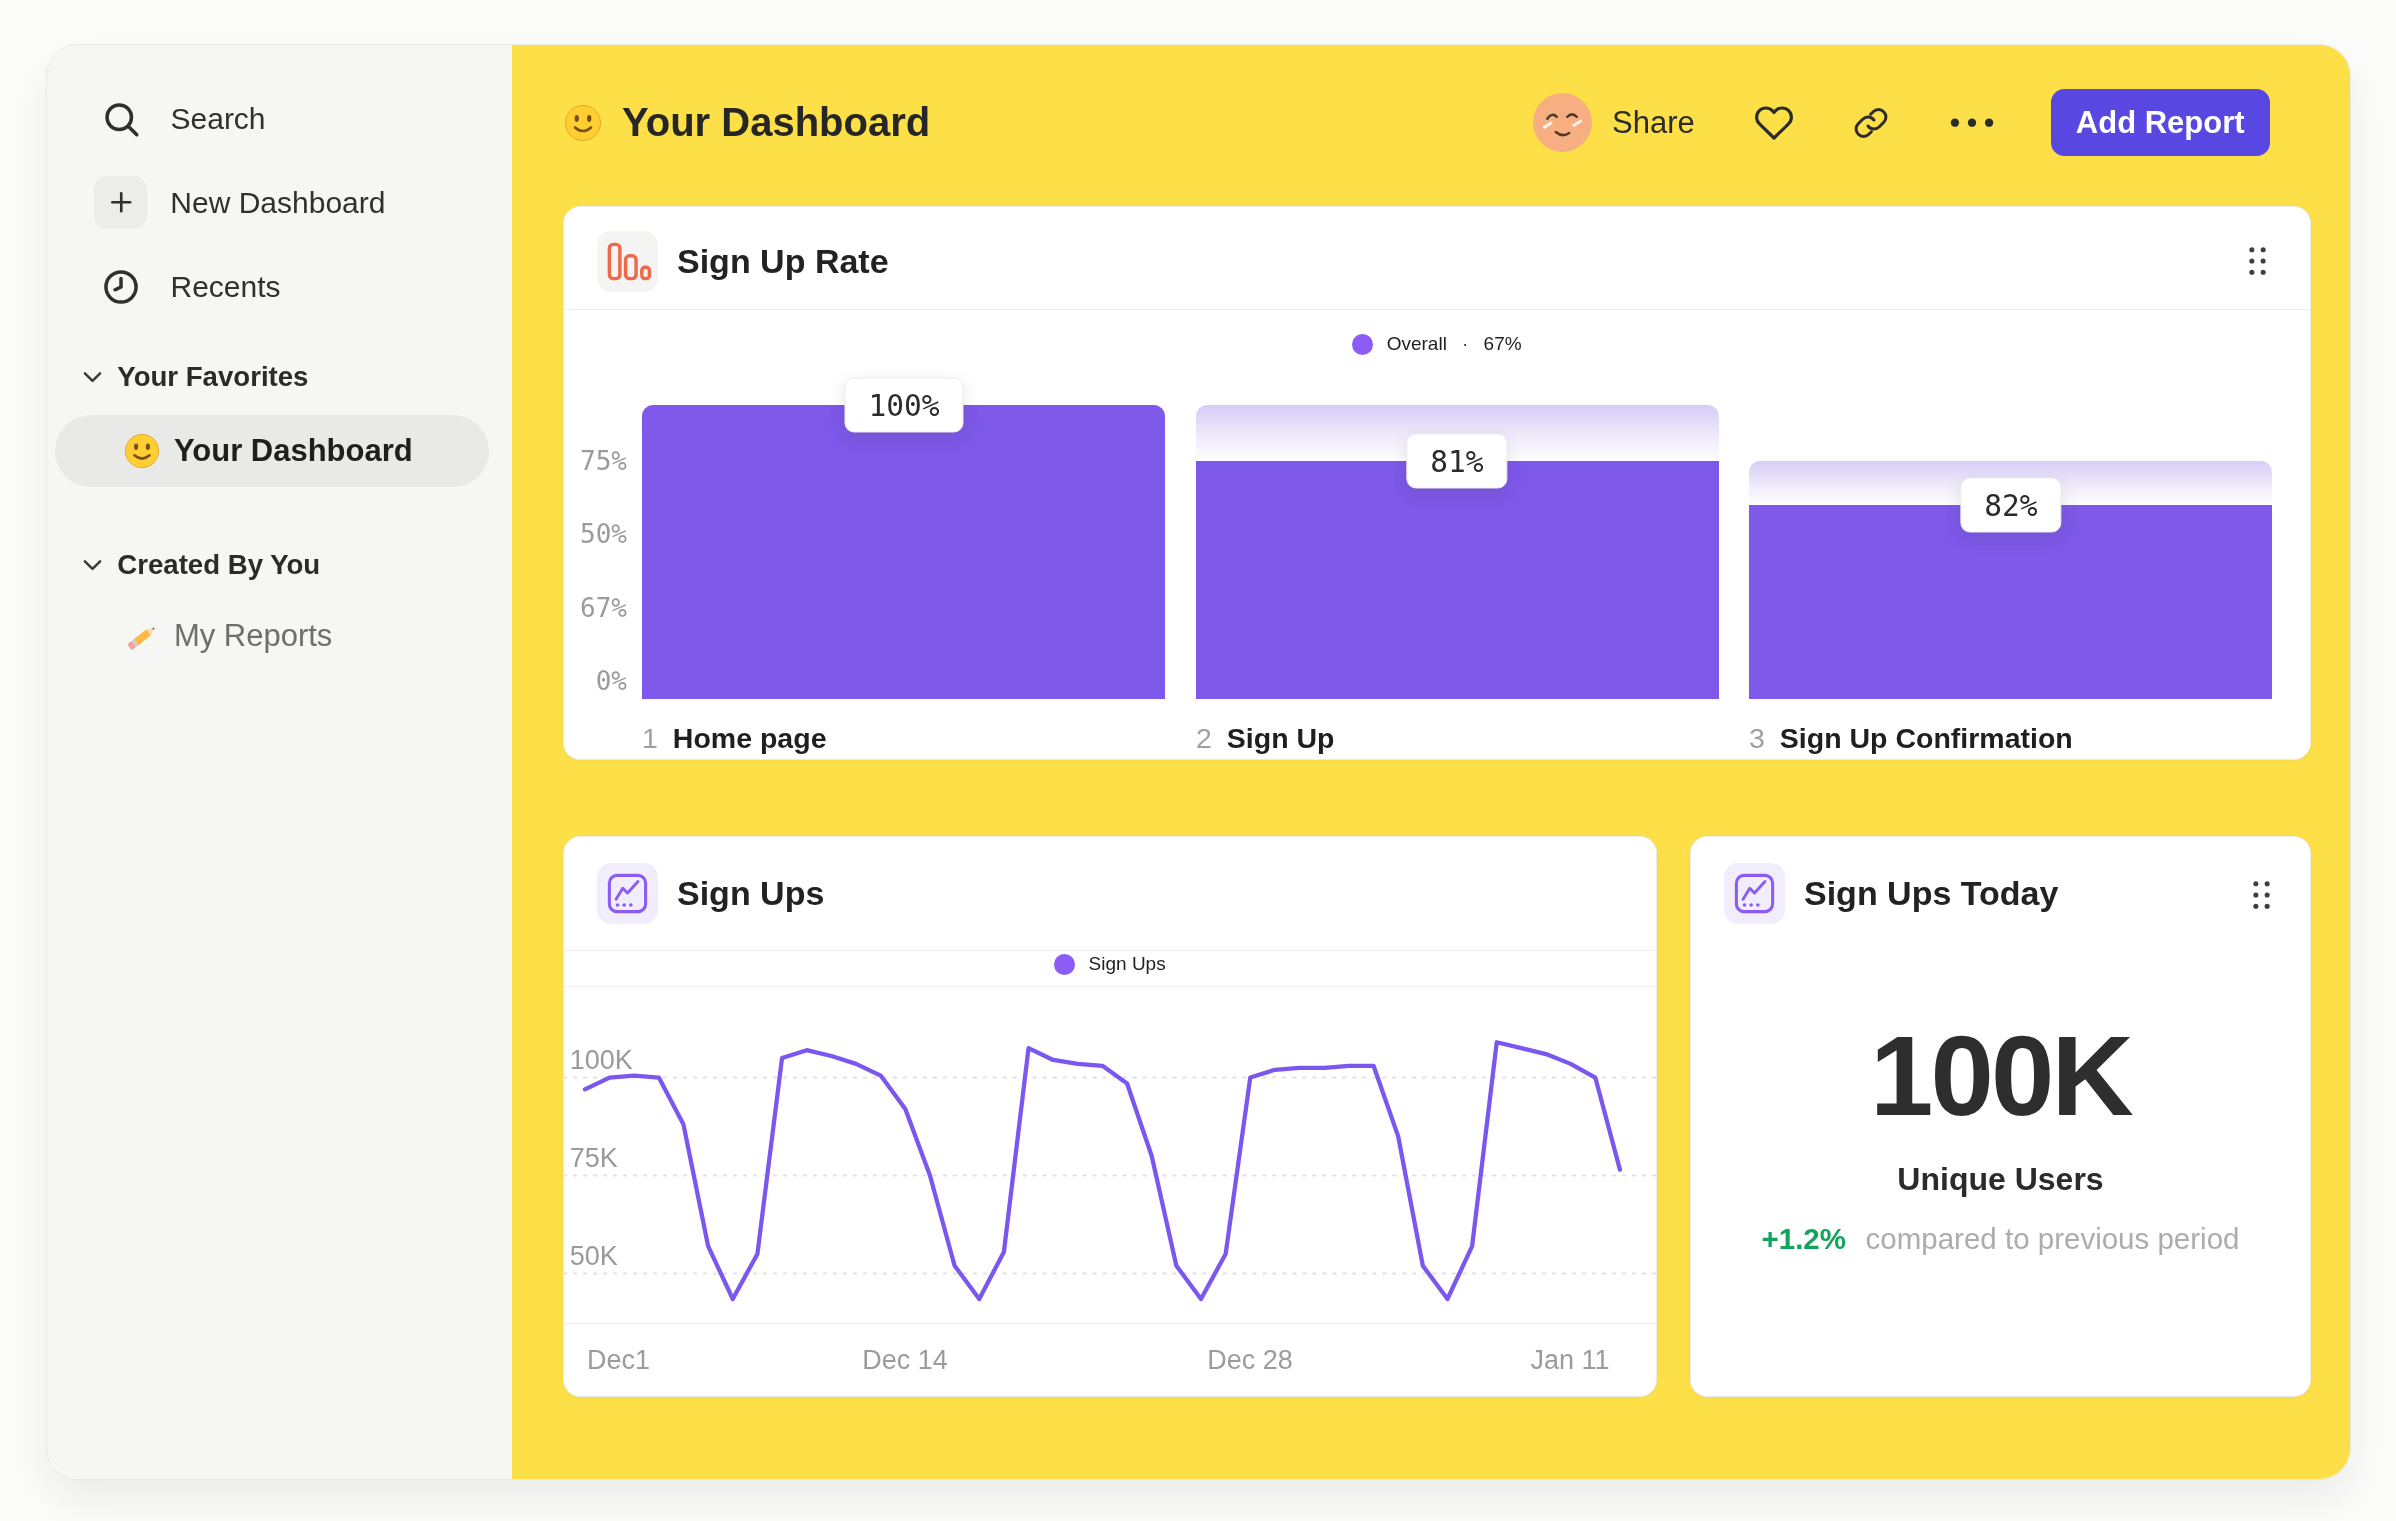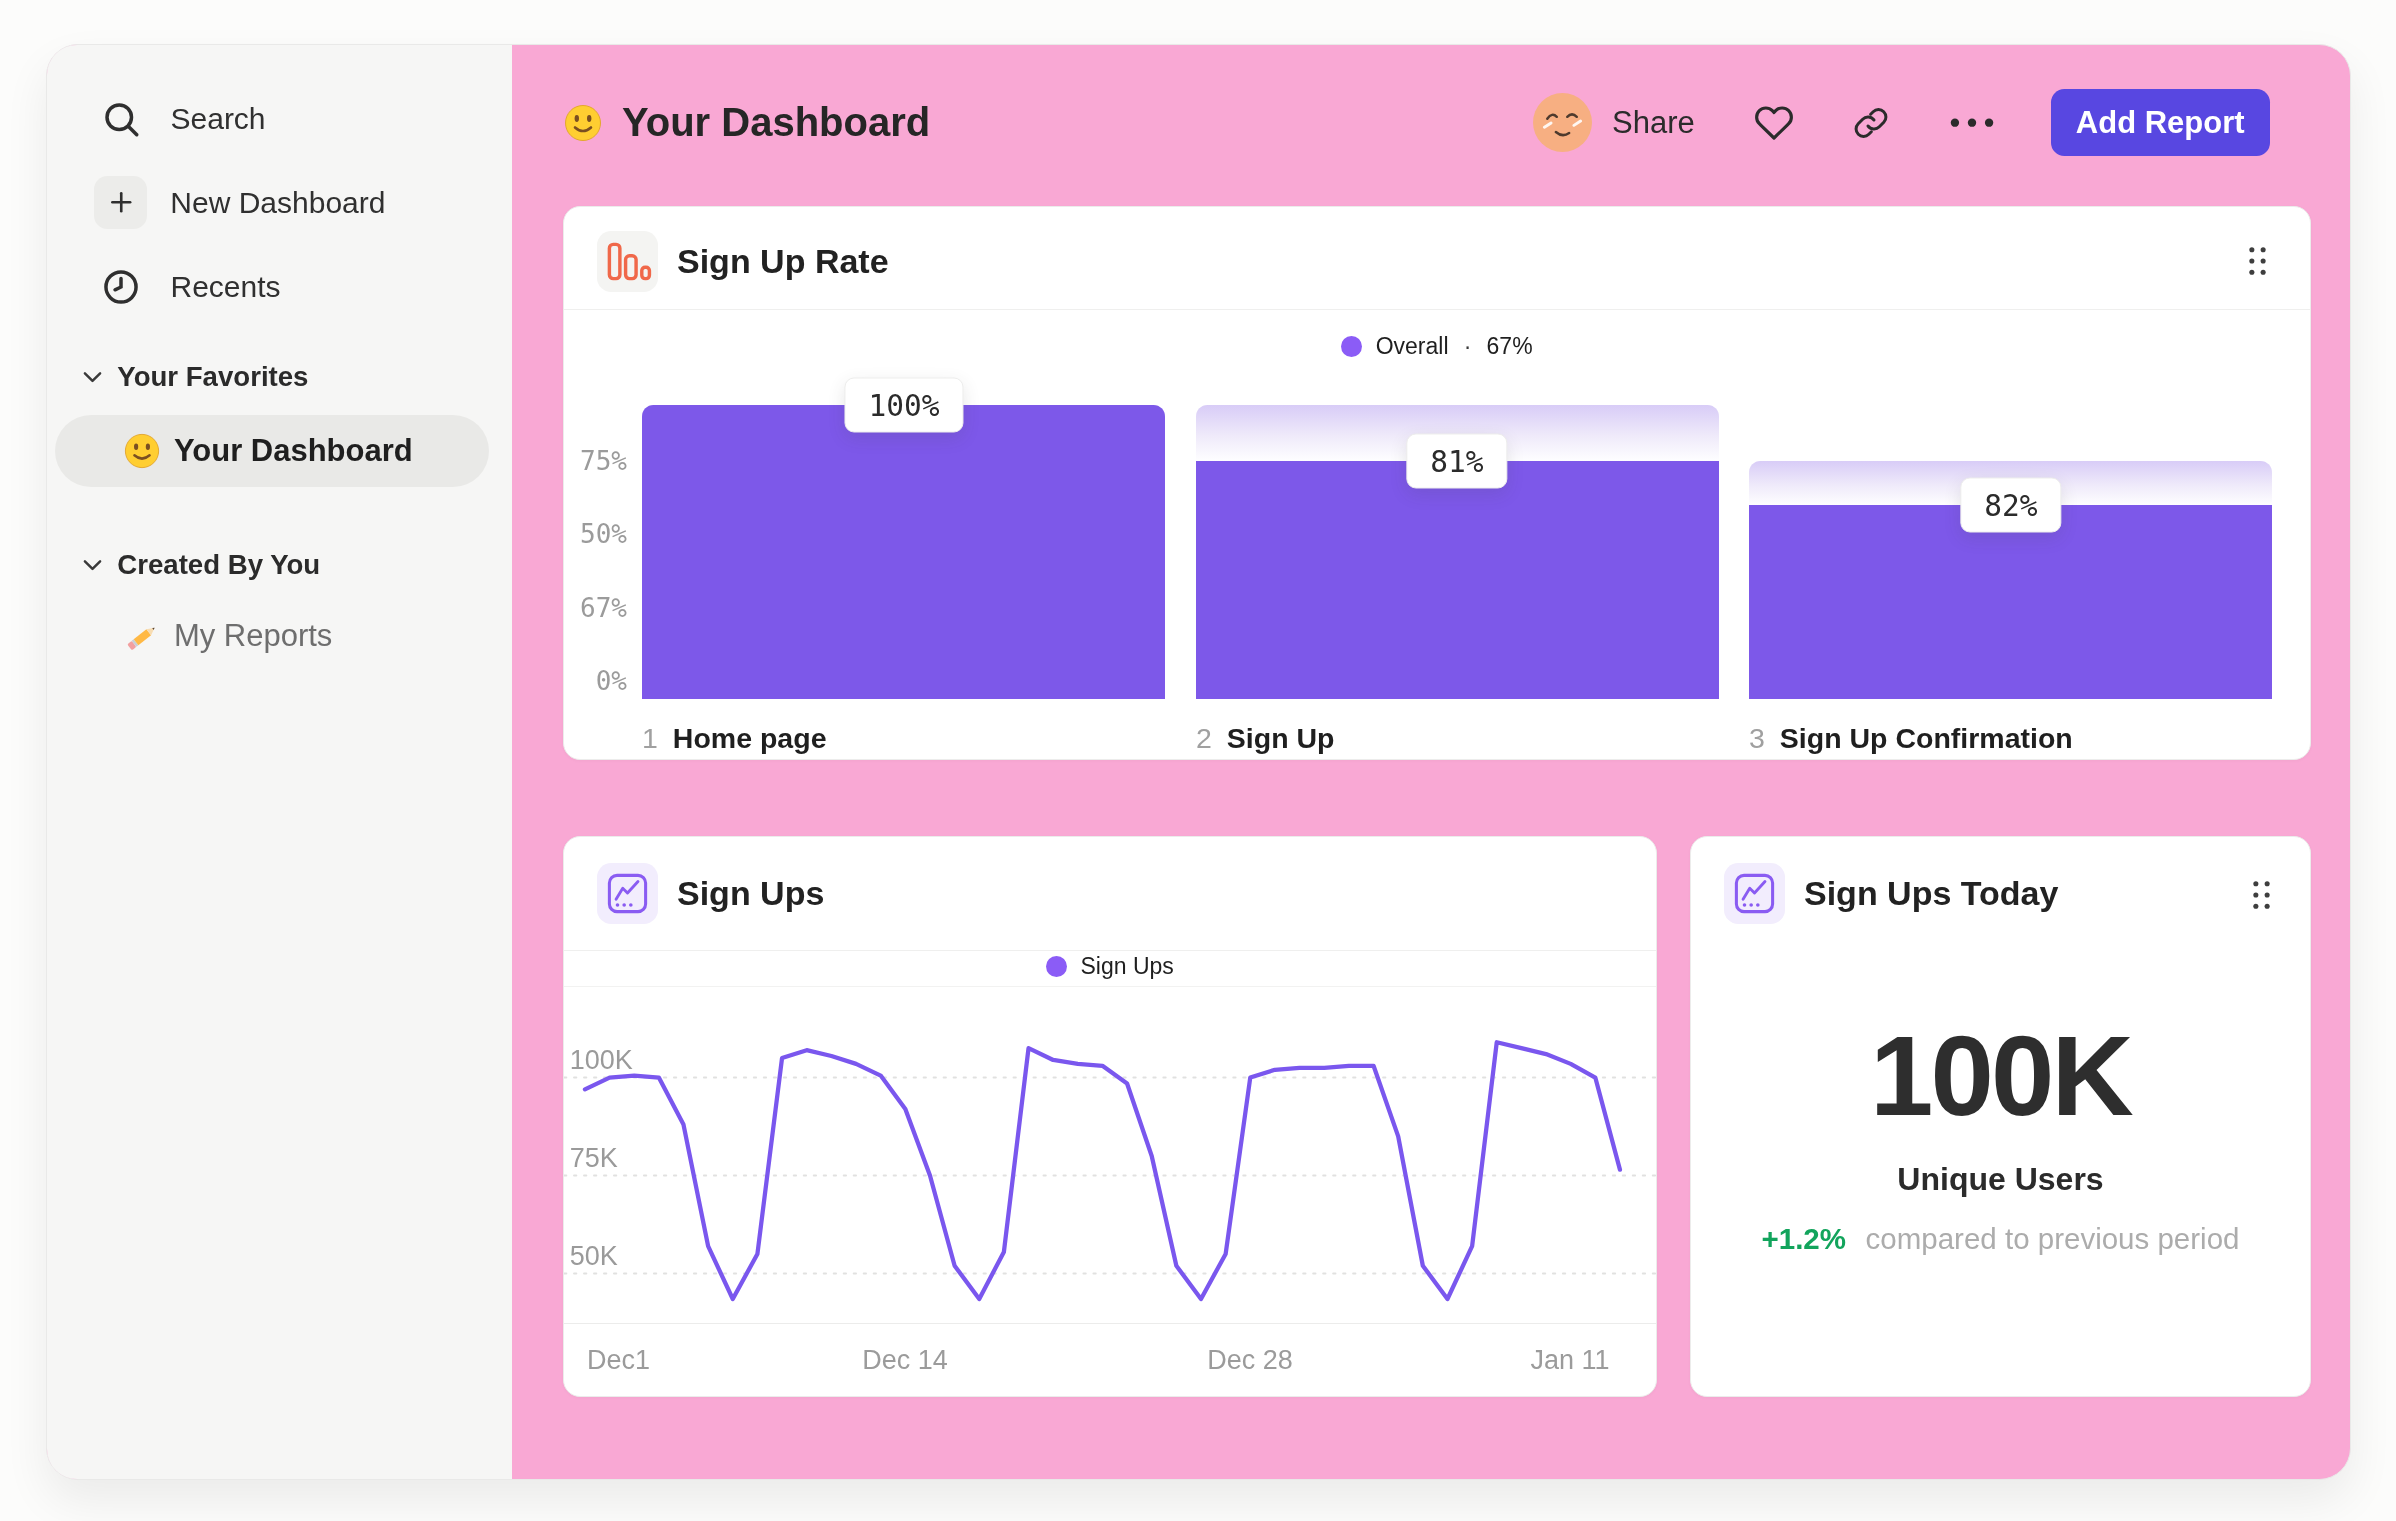--- a/index.html
+++ b/index.html
@@ -2,21 +2,21 @@
 <html style="--dot: #8B5CF6; --bar: #7D58E9; --btn: #5847E1;font-size:15px"><head>
 <meta charset="utf-8">
 <style>
   * { margin:0; padding:0; box-sizing:border-box; }
   html,body { background:#FCFCFB; }
   body { font-family:"Liberation Sans", sans-serif; color:#232323; }
   .stage { position:relative; width:2397px; height:1522px; background:#FCFCFB; overflow:hidden; }
 
   
   .window { position:absolute; left:46px; top:44px; width:2305px; height:1436px;
-    background:#f9a8d4; border:1.4px solid #E9E9E8; border-radius:32px;
+    background:#fde047; border:1.4px solid #E9E9E8; border-radius:32px;
     box-shadow:0 21px 46px rgba(0,0,0,.07); }
 
   
   .sidebar { position:absolute; left:0; top:0; bottom:0; width:465px;
     background:#F6F6F5; border-radius:30px 0 0 30px; padding-top:44px; }
   .nav-item { display:flex; align-items:center; height:59px; margin-bottom:25px; padding-left:53px; cursor:pointer; }
   .nav-icn { width:42px; height:42px; display:flex; align-items:center; justify-content:center; flex:none; }
   .icon-chip { width:53px; height:53px; margin-left:-5.7px; border-radius:13.3px; background:#ECECEA;
     display:flex; align-items:center; justify-content:center; flex:none; }
   .nav-label { margin-left:28.5px; font-size:30px; font-weight:500; color:#303030; }
@@ -56,21 +56,21 @@
   .card-head { position:absolute; left:33px; top:24px; display:flex; align-items:center; }
   .card-icn { width:61px; height:61px; border-radius:14.3px; display:flex; align-items:center; justify-content:center; flex:none; }
   .card-icn.orange { background:#F4F4F2; }
   .card-icn.purple { background:#F2EDFD; }
   .card-title { margin-left:19px; font-size:34px; font-weight:700; color:#222; }
   .drag-handle { position:absolute; right:42px; top:38px; cursor:grab; }
   .card-divider { position:absolute; left:0; right:0; height:0; border-top:1.4px solid #EFEFEE; }
 
   .legend-row { position:absolute; left:0; right:0; display:flex; align-items:center; justify-content:center; gap:13.3px; }
   .legend-dot { width:21px; height:21px; border-radius:50%; background:var(--dot,#8B5CF6); }
-  .legend-text { font-size:23px; font-weight:500; color:#1F1F1F; }
+  .legend-text { font-size:19px; font-weight:500; color:#1F1F1F; }
   .legend-sep { color:#3a3a3a; margin:0 1.9px; }
 
   
   #funnel-plot { position:absolute; inset:0; }
   .fbar { position:absolute; display:flex; flex-direction:column; border-radius:11.4px 11.4px 0 0; overflow:hidden; }
   .fghost { width:100%; background:linear-gradient(180deg,#D8CCF7 0%,#EFEAFA 55%,#FEFEFF 100%); }
   .fsolid { flex:1; background:var(--bar,#7D58E9); }
   .ftip { position:absolute; transform:translate(-50%,-50%); background:#fff; border:1.4px solid #EDEDEC;
     border-radius:9.5px; padding:9.5px 23px; font-family:"DejaVu Sans Mono",monospace; font-size:29.5px; color:#2B2B2B;
     box-shadow:0 5.7px 17px rgba(60,60,60,.13); white-space:nowrap; }

